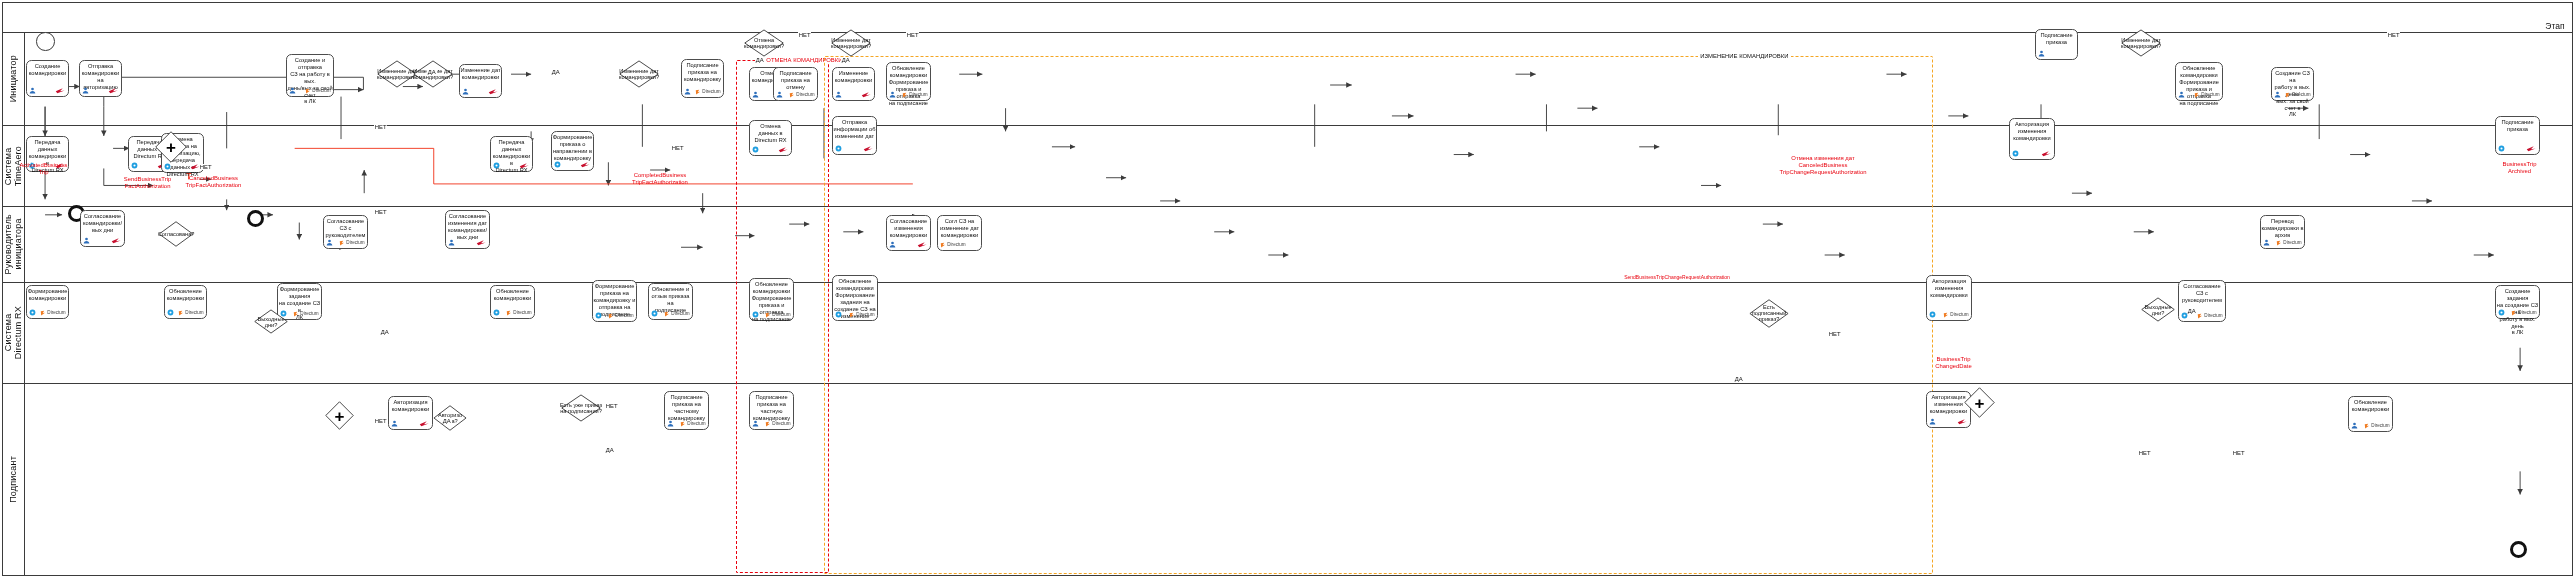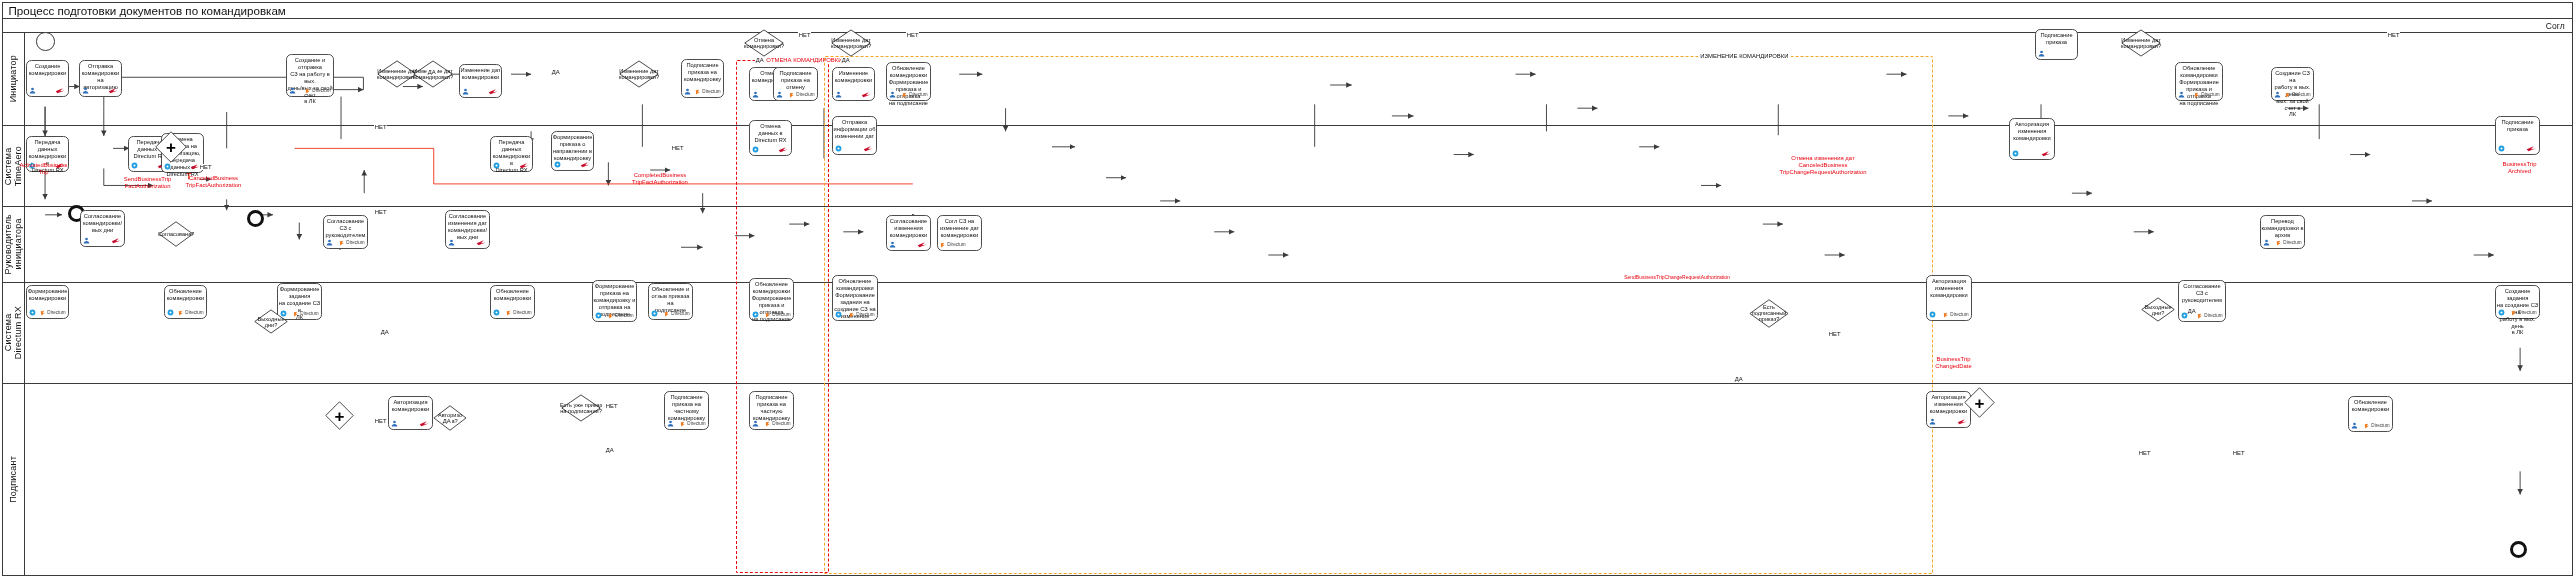--- a/index.html
+++ b/index.html
@@ -55,25 +55,22 @@
   
   .grp{position:absolute;box-sizing:border-box;background:transparent;}
   .grp-title{position:absolute;font-size:6.7px;color:#111;background:#fff;padding:0 2.3px;white-space:nowrap;}
 </style>
 </head>
 <body>
 
 <div id="canvas">
 
   <div class="pool-frame"></div>
-  <div class="title-bar">
-    <span>Процесс подготовки документов по командировкам</span>
-  </div>
   <div class="phase-bar">
-    <span>Согл</span>
+    <span>Этап</span>
   </div>
 
   <div class="lane" style="top:33px;height:93px;">
     <div class="lane-label">
         <span>Инициатор</span>
       </div>
   </div>
   <div class="lane" style="top:126px;height:81px;">
     <div class="lane-label">
         <span>Система

